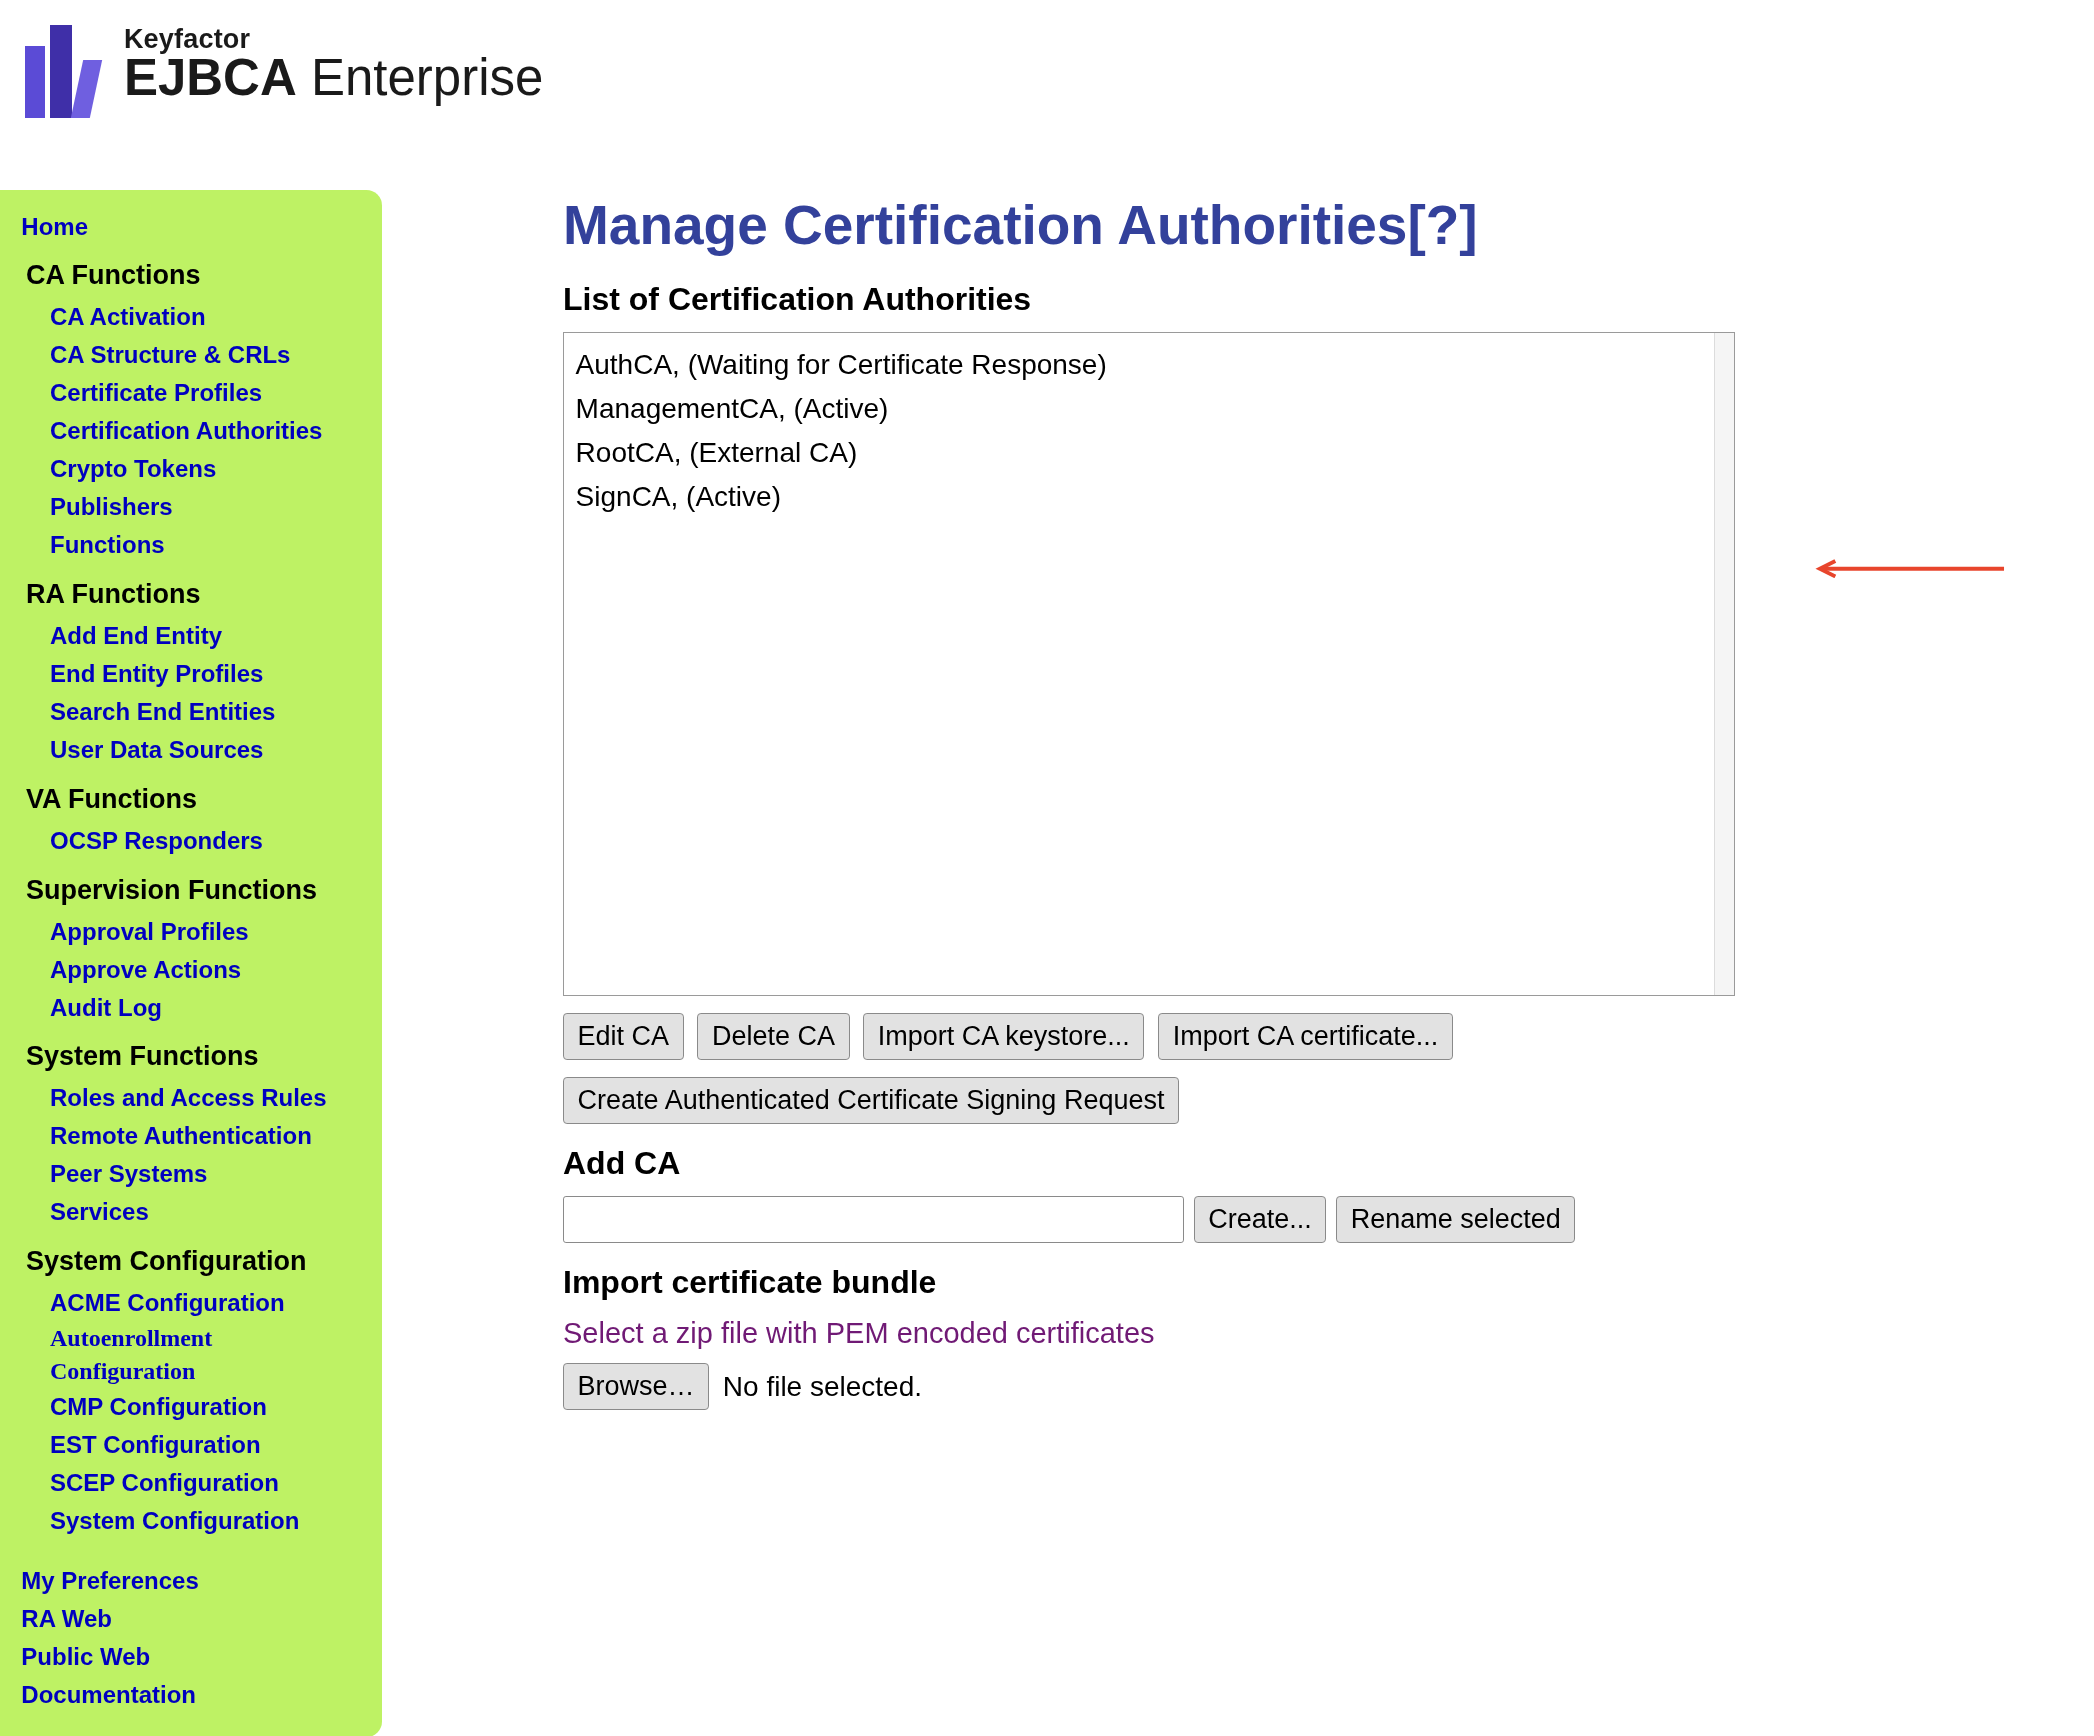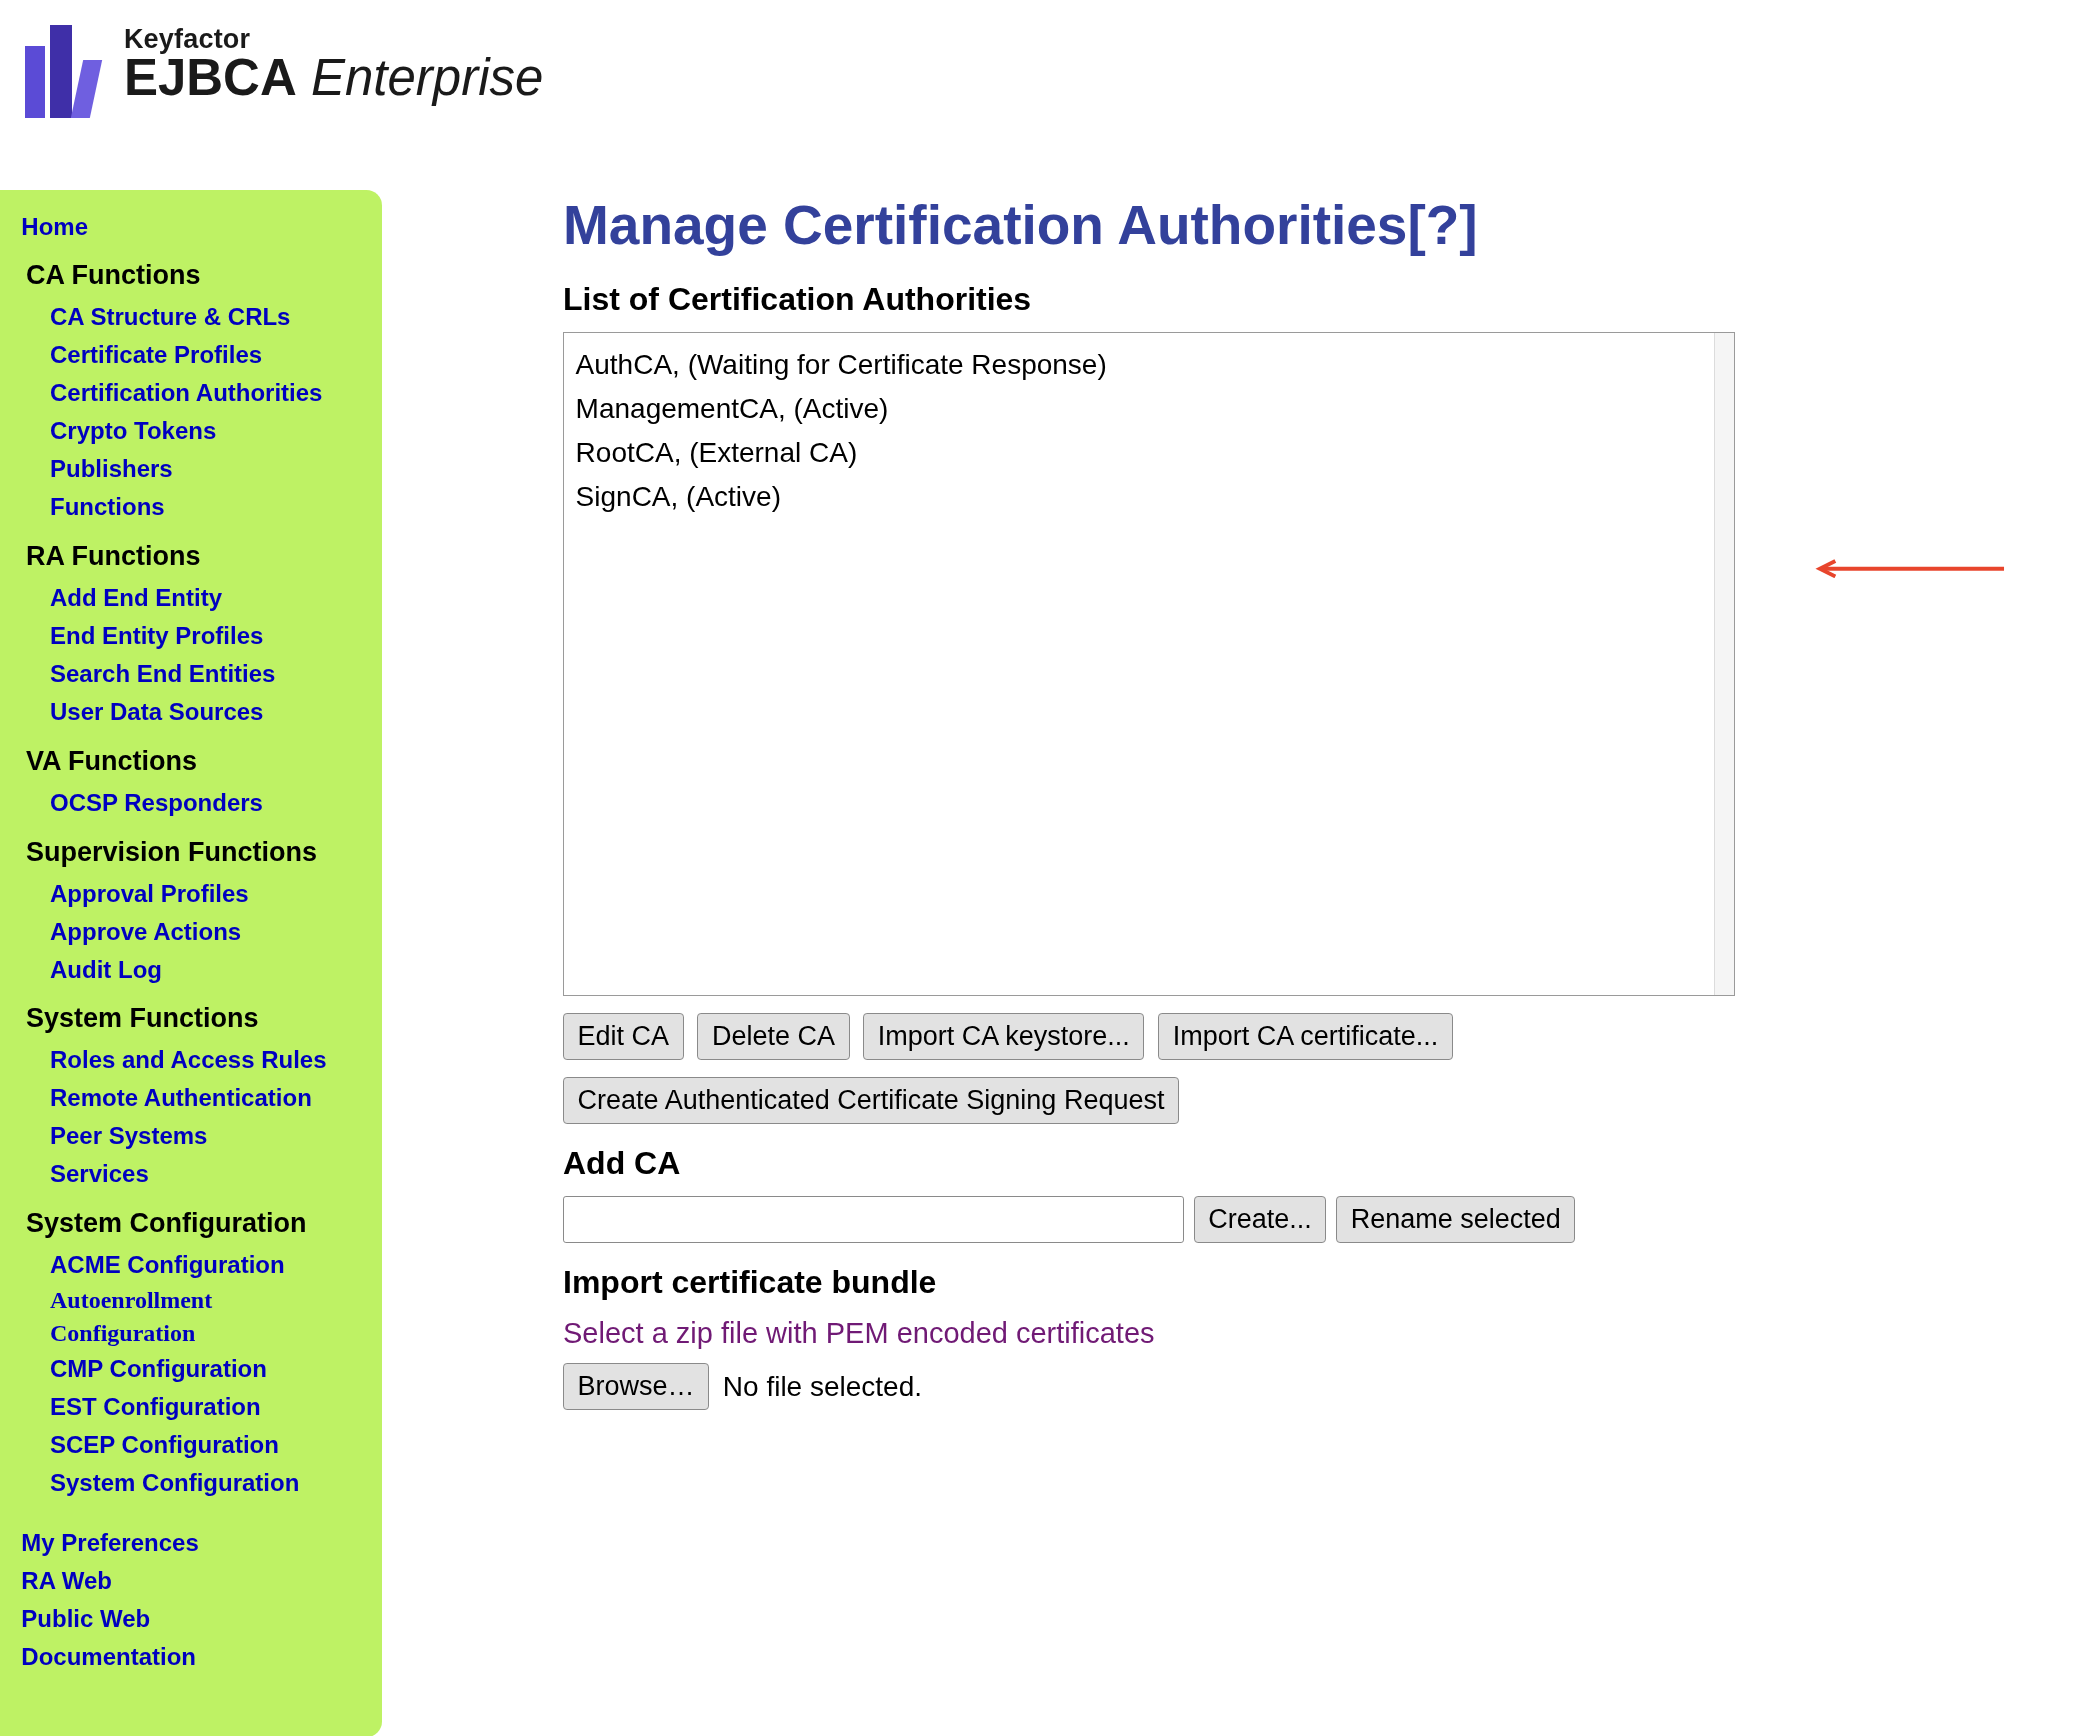--- a/index.html
+++ b/index.html
@@ -53,21 +53,21 @@
     letter-spacing: 0.2px;
     line-height: 21.3px;
   }
   #brand-main {
     font-size: 51px;
     line-height: 56px;
     color: #1a1a1a;
     white-space: nowrap;
   }
   #brand-main b { font-weight: bold; }
-  #brand-main span.light { font-weight: normal; font-style: italic; }
+  #brand-main span.light { font-weight: normal; }
 
   
   #sidebar {
     position: absolute;
     left: 0; top: 190px;
     width: 382px;
     bottom: 0;
     background: #bef264;
     border-top-right-radius: 15.5px;
     border-bottom-right-radius: 15.5px;
@@ -206,20 +206,21 @@
       <div id="brand-main"><b>EJBCA</b><span class="light"> Enterprise</span></div>
     </div>
   </div>
 </div>
 
 <nav id="sidebar">
 
   <a class="nav-link">Home</a>
 
   <div class="nav-heading">CA Functions</div>
+  <a class="nav-link indent">CA Activation</a>
   <a class="nav-link indent">CA Structure &amp; CRLs</a>
   <a class="nav-link indent">Certificate Profiles</a>
   <a class="nav-link indent">Certification Authorities</a>
   <a class="nav-link indent">Crypto Tokens</a>
   <a class="nav-link indent">Publishers</a>
   <a class="nav-link indent">Functions</a>
 
   <div class="nav-heading">RA Functions</div>
   <a class="nav-link indent">Add End Entity</a>
   <a class="nav-link indent">End Entity Profiles</a>

